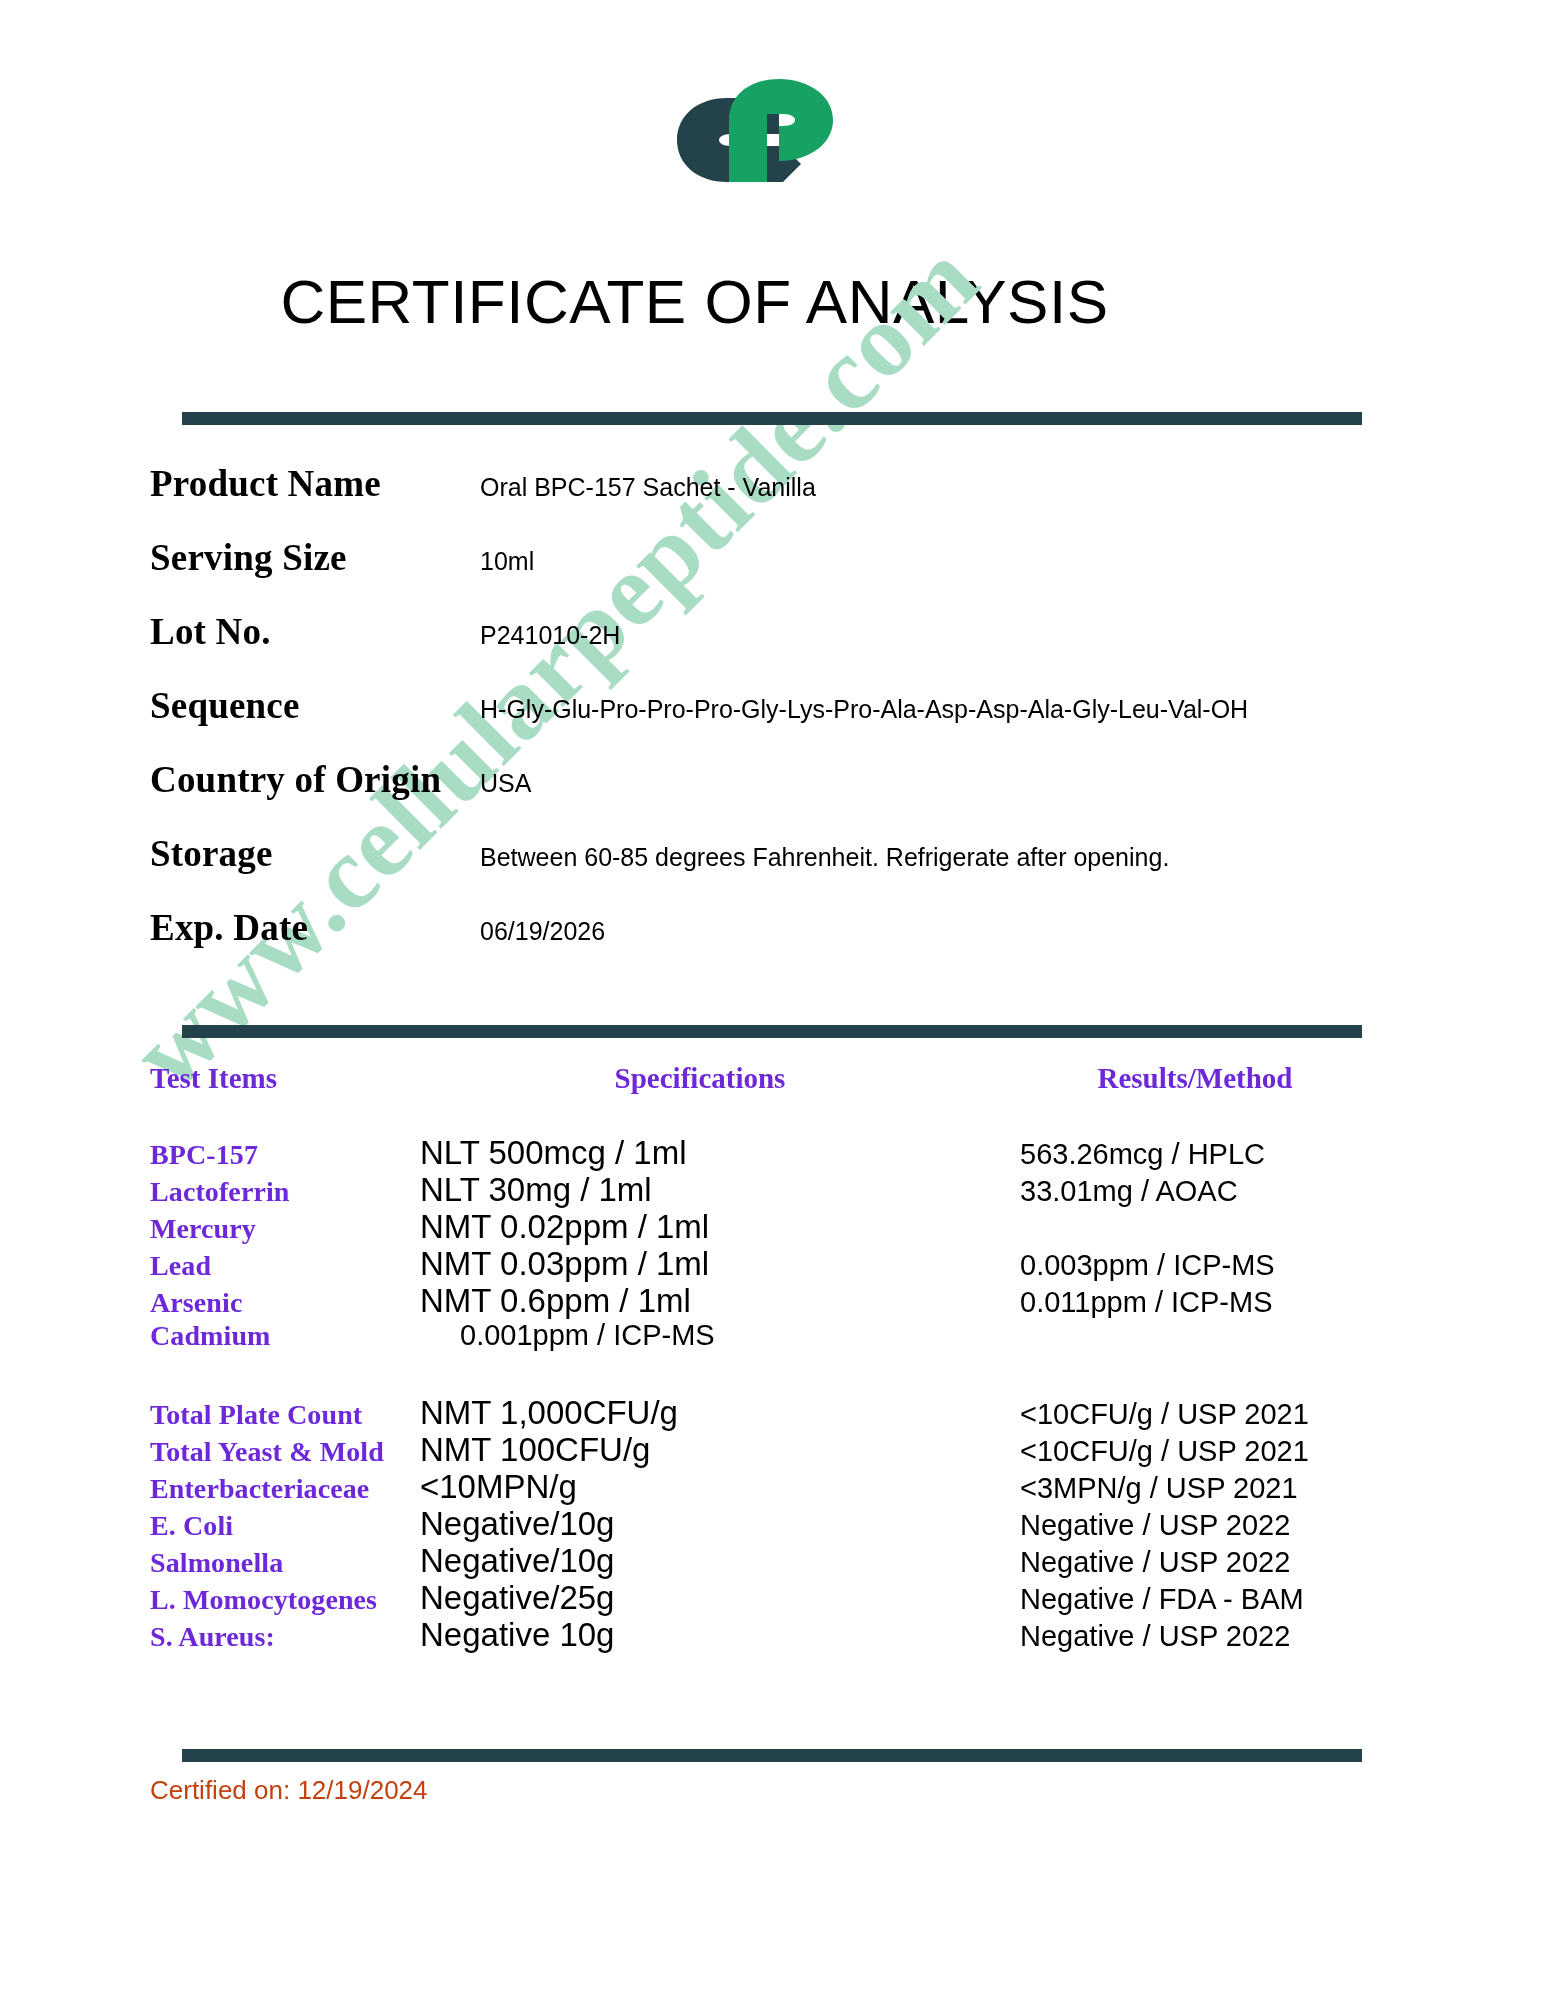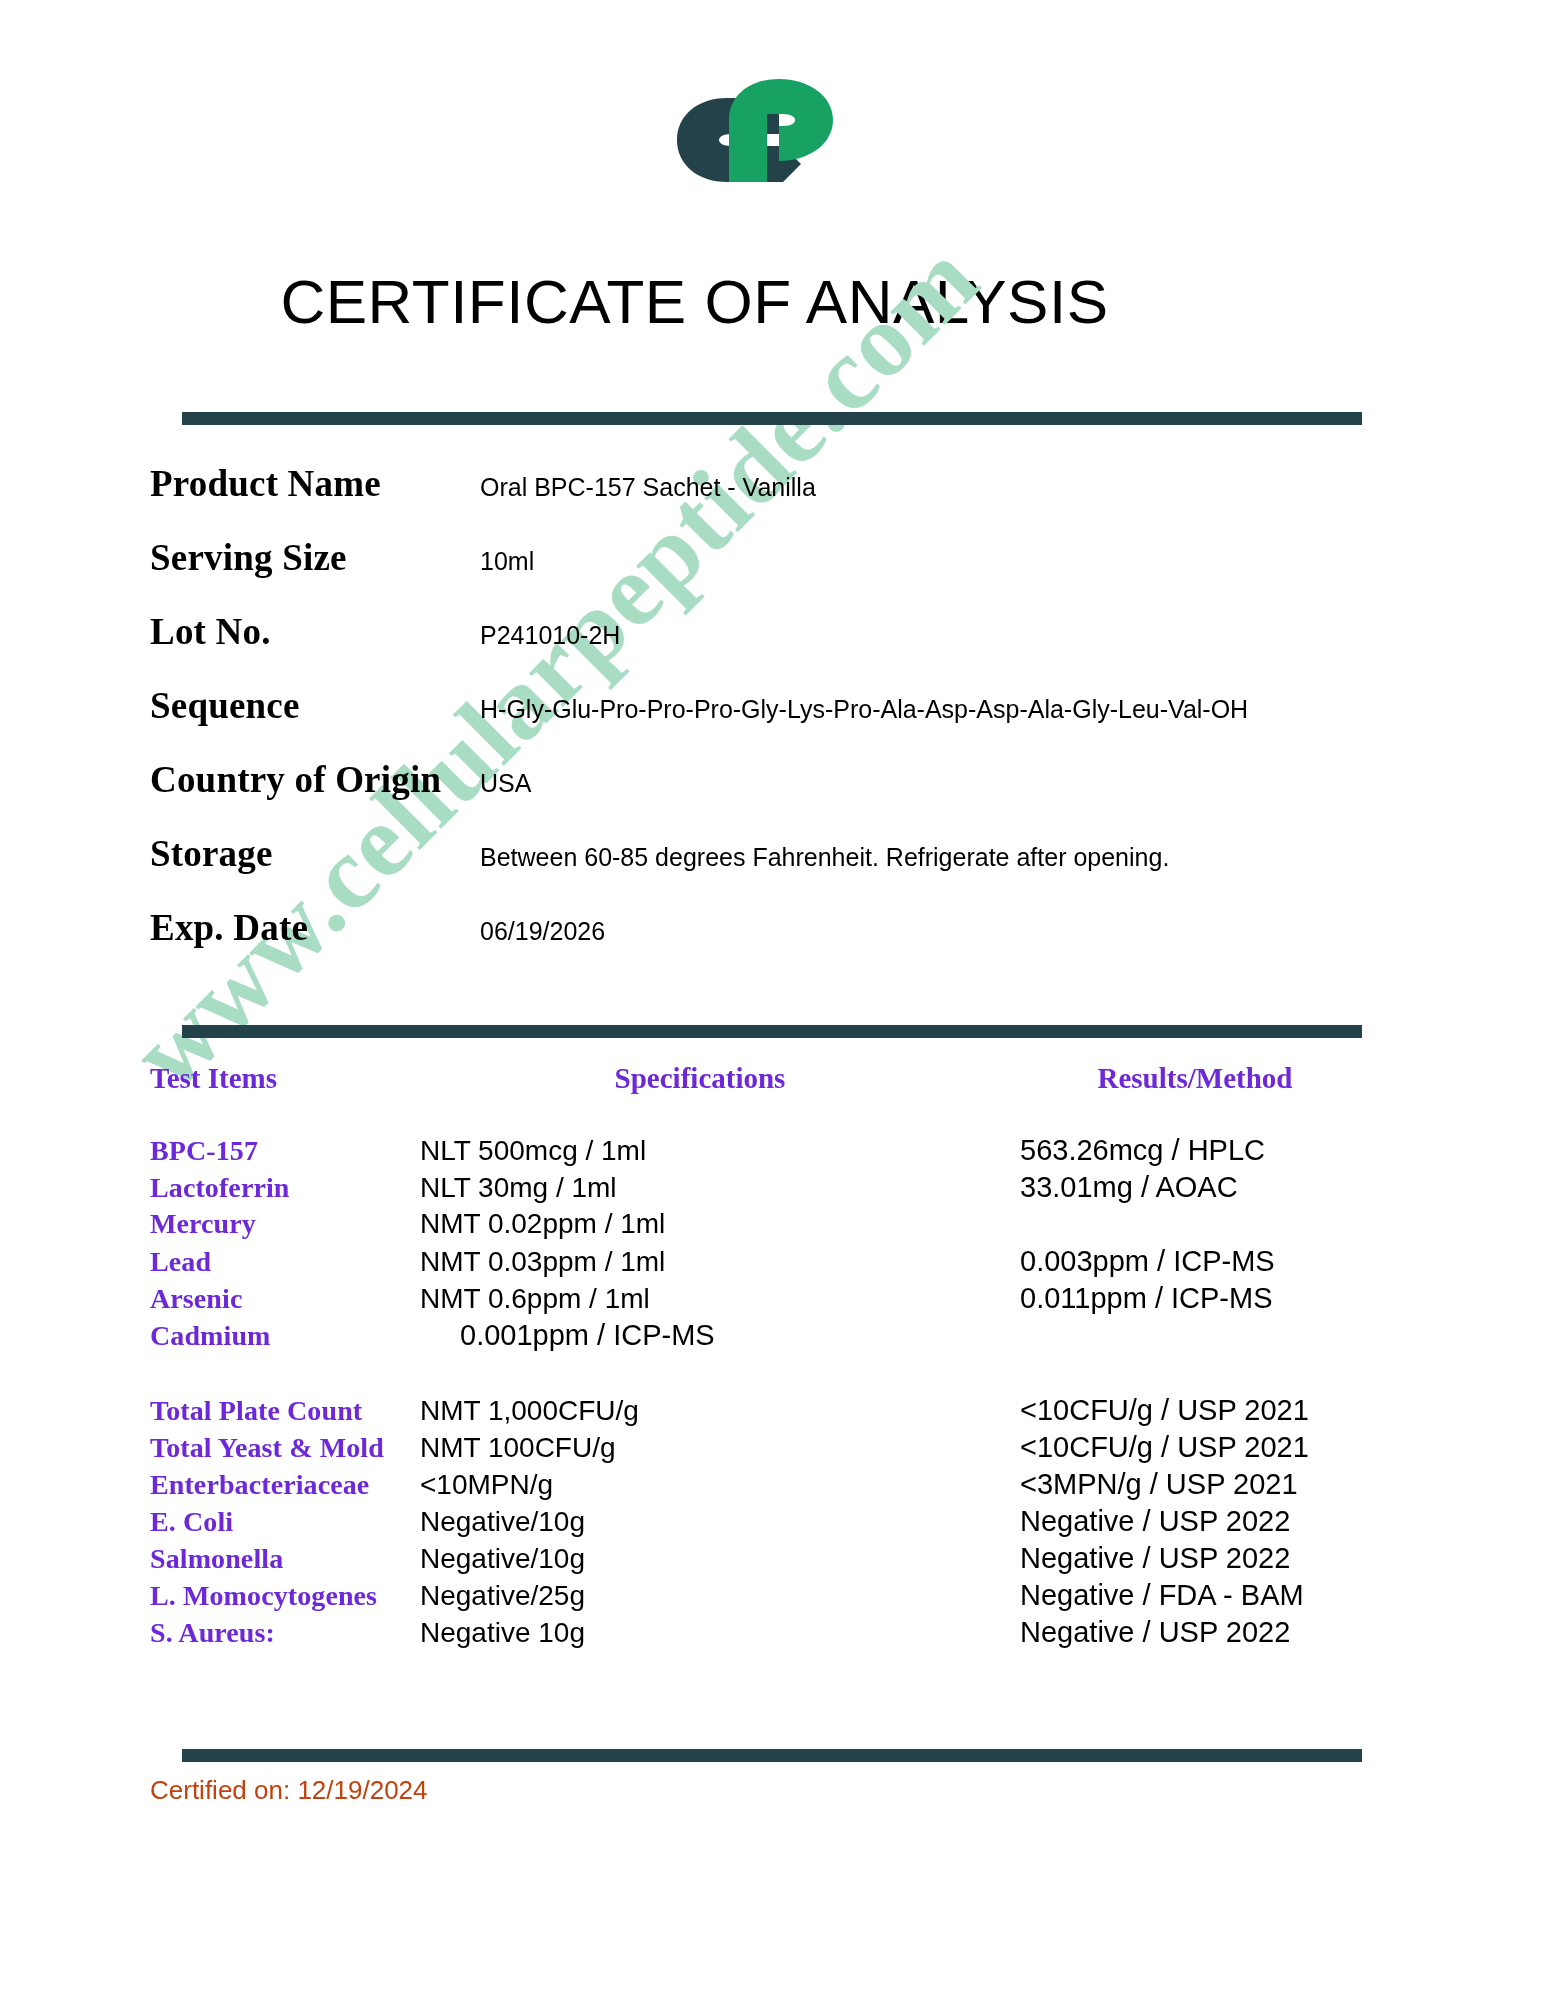--- a/index.html
+++ b/index.html
@@ -142,21 +142,21 @@
     font-family: "Liberation Serif", serif;
     font-weight: bold;
     font-size: 28px;
     color: #6d28d9;
     letter-spacing: 0.1px;
   }
   .t-row .c-spec {
     width: 560px;
     flex: 0 0 560px;
     font-family: "Liberation Sans", sans-serif;
-    font-size: 28px;
+    font-size: 33px;
     color: #000;
   }
   .t-row .c-res {
     flex: 1 1 auto;
     font-family: "Liberation Sans", sans-serif;
     font-size: 29px;
     color: #000;
     padding-left: 40px;
   }
   .group-gap { height: 38px; }

